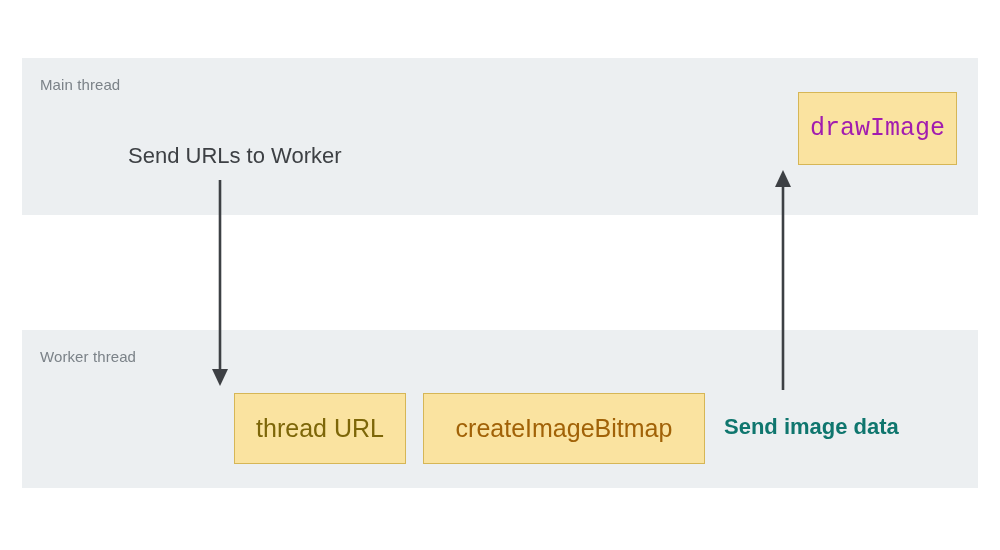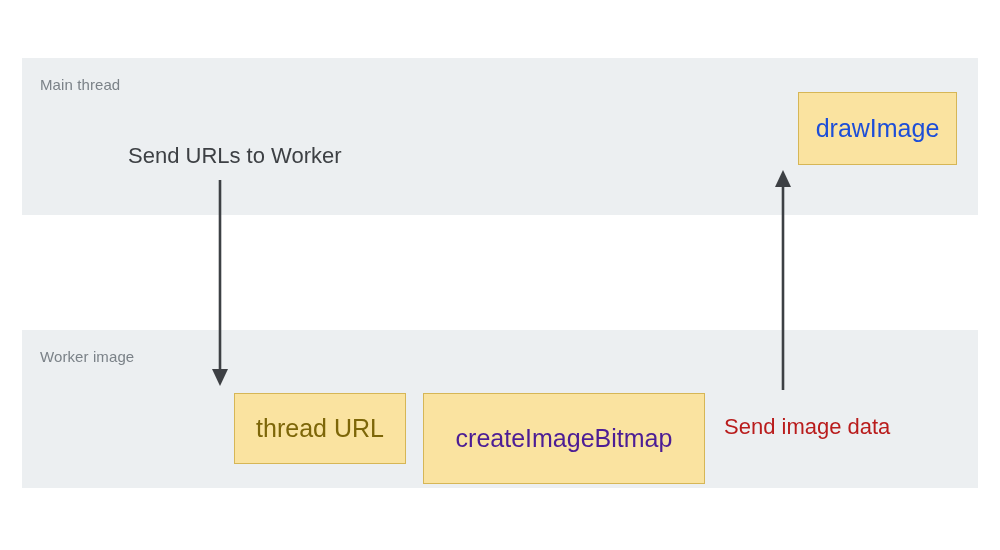--- a/index.html
+++ b/index.html
@@ -58,35 +58,35 @@
 </style>
 </head>
 <body>
 
 <div id="canvas" style="background: rgb(255, 255, 255);">
 
   <div class="lane" id="lane-main" style="left: 22px; top: 58px; width: 956px; height: 157px; background: rgb(236, 239, 241);"></div>
   <div class="lane-label" id="lane-main-label" style="left: 40px; top: 76px; color: rgb(123, 130, 136);">Main thread</div>
 
   <div class="lane" id="lane-worker" style="left: 22px; top: 330px; width: 956px; height: 158px; background: rgb(236, 239, 241);"></div>
-  <div class="lane-label" id="lane-worker-label" style="left: 40px; top: 348px; color: rgb(123, 130, 136);">Worker image</div>
+  <div class="lane-label" id="lane-worker-label" style="left: 40px; top: 348px; color: rgb(123, 130, 136);">Worker thread</div>
 
-  <div class="node" id="node-draw-image" style="left: 798px; top: 92px; width: 159px; height: 73px; background: rgb(250, 227, 160); border-color: rgb(214, 182, 86); color: #1d4ed8;">drawImage</div>
+  <div class="node" id="node-draw-image" style="left: 798px; top: 92px; width: 159px; height: 73px; background: rgb(250, 227, 160); border-color: rgb(214, 182, 86); color: #a21caf; font-family: Liberation Mono, monospace;">drawImage</div>
   <div class="node" id="node-fetch-url" style="left: 234px; top: 393px; width: 172px; height: 71px; background: rgb(250, 227, 160); border-color: rgb(214, 182, 86); color: rgb(125, 102, 8);">thread URL</div>
-  <div class="node" id="node-create-image-bitmap" style="left: 423px; top: 393px; width: 282px; height: 91px; background: rgb(250, 227, 160); border-color: rgb(214, 182, 86); color: #4c1d95;">createImageBitmap</div>
+  <div class="node" id="node-create-image-bitmap" style="left: 423px; top: 393px; width: 282px; height: 71px; background: rgb(250, 227, 160); border-color: rgb(214, 182, 86); color: #a16207;">createImageBitmap</div>
 
   <svg class="arrow-svg" id="edge-down-svg" width="1000" height="550" style="left:0; top:0;">
     <g id="edge-down-group">
         <line x1="220" y1="180" x2="220" y2="369" stroke="#3d4044" stroke-width="2.6"></line>
         <polygon points="220,386 212,369 228,369" fill="#3d4044"></polygon>
       </g>
   </svg>
   <div class="edge-label" id="edge-down-label" style="left: 128px; top: 143px; color: rgb(61, 64, 68);">Send URLs to Worker</div>
 
   <svg class="arrow-svg" id="edge-up-svg" width="1000" height="550" style="left:0; top:0;">
     <g id="edge-up-group">
         <line x1="783" y1="390" x2="783" y2="187" stroke="#3d4044" stroke-width="2.6"></line>
         <polygon points="783,170 775,187 791,187" fill="#3d4044"></polygon>
       </g>
   </svg>
-  <div class="edge-label" id="edge-up-label" style="left: 724px; top: 414px; color: #b91c1c;">Send image data</div>
+  <div class="edge-label" id="edge-up-label" style="left: 724px; top: 414px; color: #0f766e; font-weight: bold;">Send image data</div>
 
 </div>
 
 </body></html>

